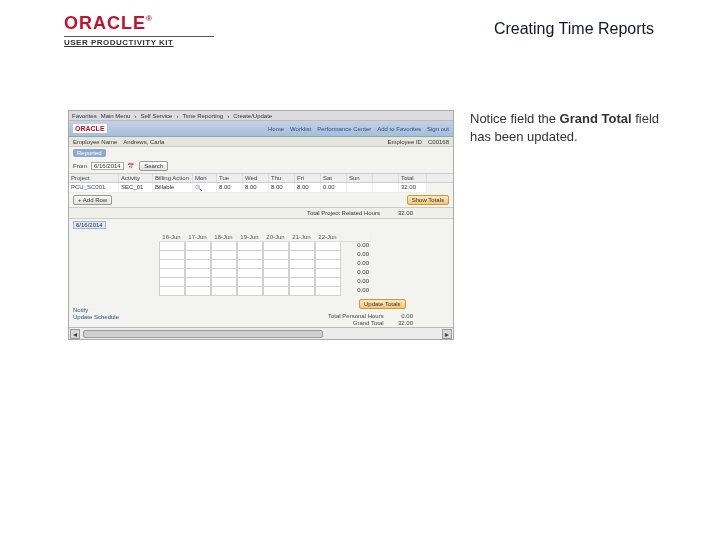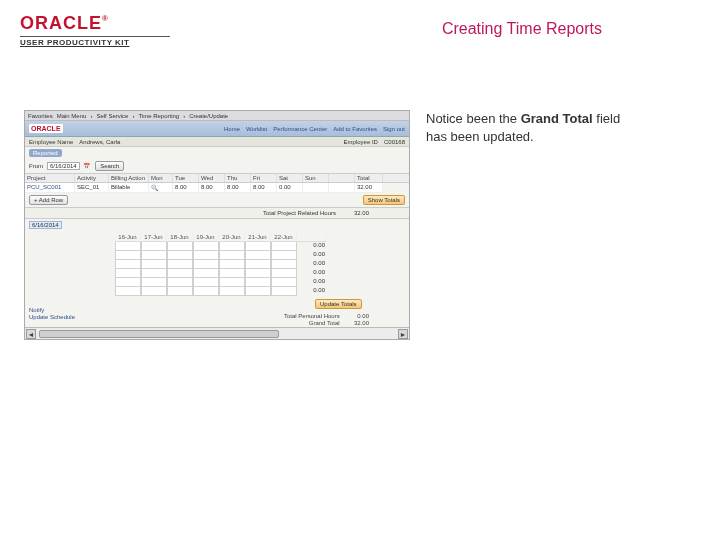--- a/index.html
+++ b/index.html
@@ -1,26 +1,26 @@
 <!DOCTYPE html>
 <html><head>
 <meta charset="utf-8">
 <style>
   * { margin: 0; padding: 0; box-sizing: border-box; }
   html, body { width: 720px; height: 540px; font-family: Arial, Helvetica, sans-serif; background: #fff; color: #222; }
-  .page { position: relative; width: 644px; height: 540px; }
+  .page { position: relative; width: 644px; height: 540px; margin-left: 44px; }
 
   
   .hdr { position: absolute; left: 20px; top: 14px; right: 20px; height: 40px; }
   .logo { display: inline-block; }
   .logo .oracle { font: 700 18px/1 Arial; color: #c4122e; letter-spacing: 1px; }
   .logo .tm { font: 700 8px Arial; color:#c4122e; vertical-align: top; }
   .logo .sub { font: 700 8px/1 Arial; color:#333; letter-spacing: .5px; margin-top:2px;text-decoration:underline; }
   .logo .rule { width: 150px; height:1px; background:#555; margin:3px 0 2px; }
-  .title-right { position:absolute; right:22px; top:6px; font: 400 16px Arial; color:#be185d; }
+  .title-right { position:absolute; right:14px; top:6px; font: 400 16px Arial; color:#0f172a; }
 
   
   .twocol { position:absolute; left:24px; top:110px; right:20px; display:flex; gap:16px; }
   .shot-col { width:386px; }
   .text-col { flex:1; font:13px/1.35 Arial; color:#333; }
   .step { margin-bottom:18px; }
   .bold { font-weight:700; }
 
   
   .shot { width:386px; height:230px; border:1px solid #aaa; background:#f3f3ef; position:relative; font:6px/1 Arial; color:#333; overflow:hidden; }
@@ -241,18 +241,18 @@
       <div class="hscroll">
         <div class="arrow l">◄</div>
         <div class="thumb"></div>
         <div class="arrow r">►</div>
       </div>
     </div>
   </div>
 
   <div class="text-col">
     <div>
-      <span>Notice been the </span><span class="bold">Grand Total</span><span> field has been updated.</span>
+      <span>Notice field the </span><span class="bold">Grand Total</span><span> field has been updated.</span>
     </div>
   </div>
 </div>
 
 </div>
 
 </body></html>

